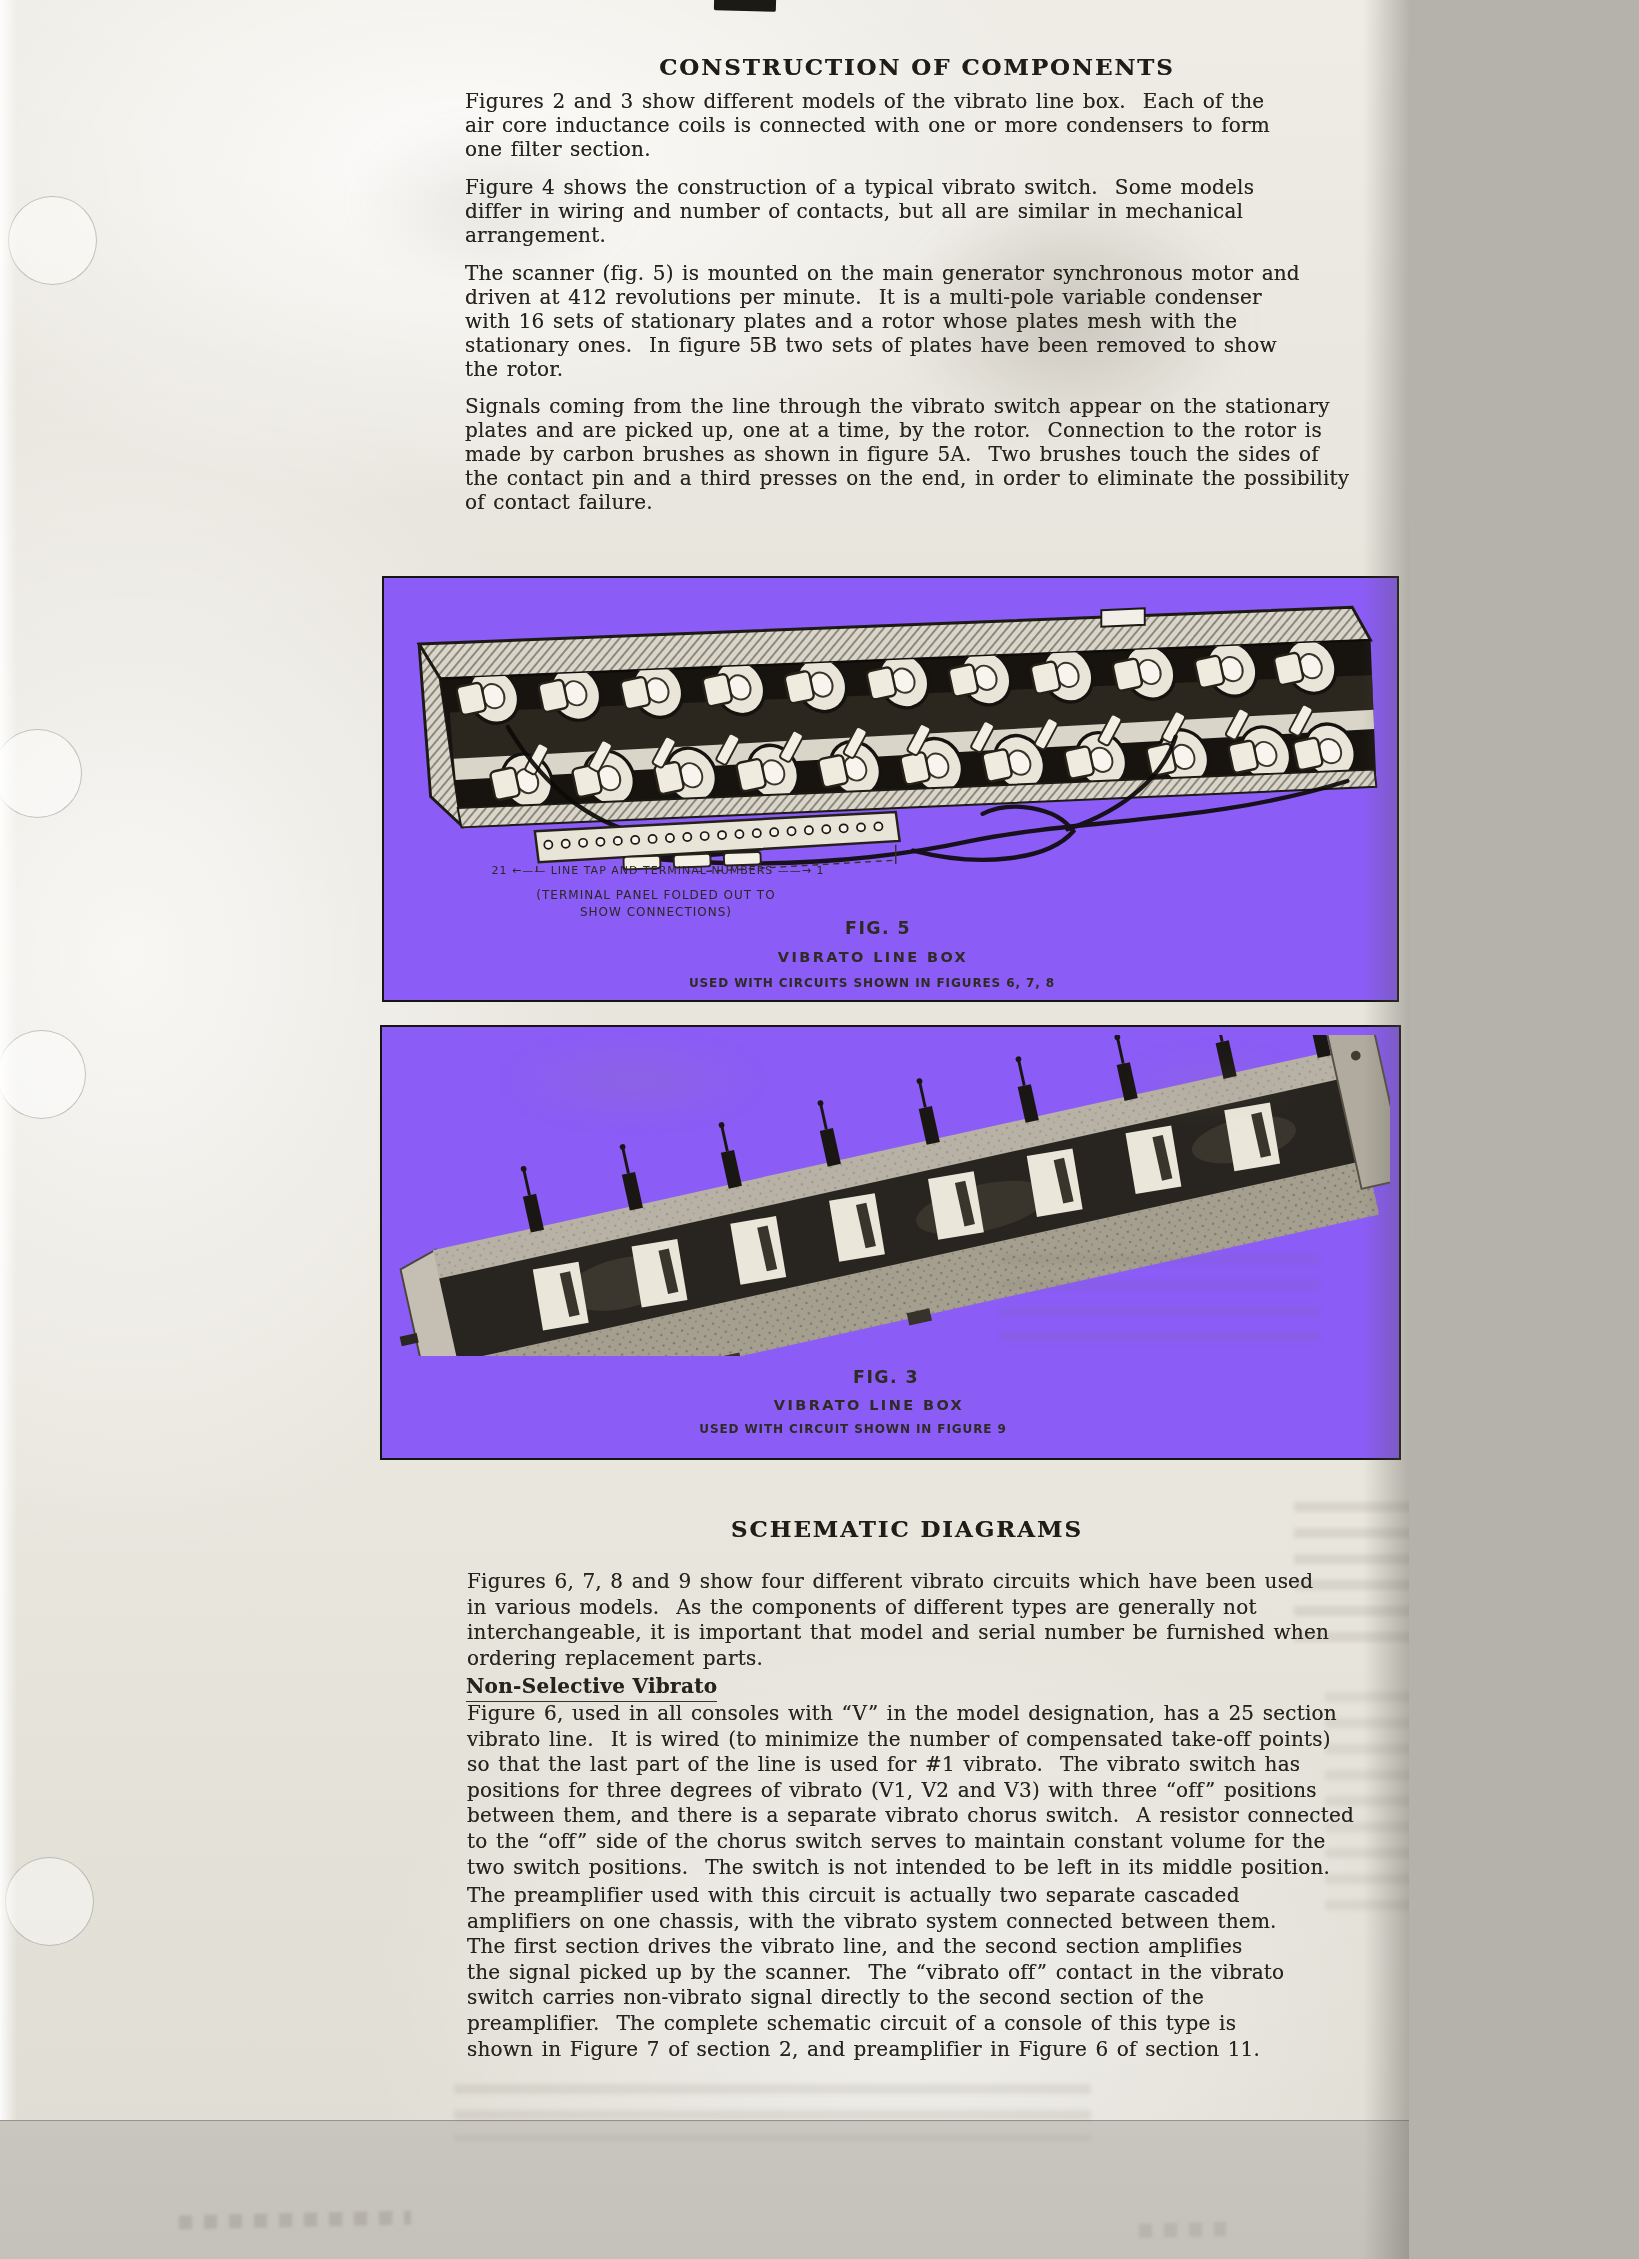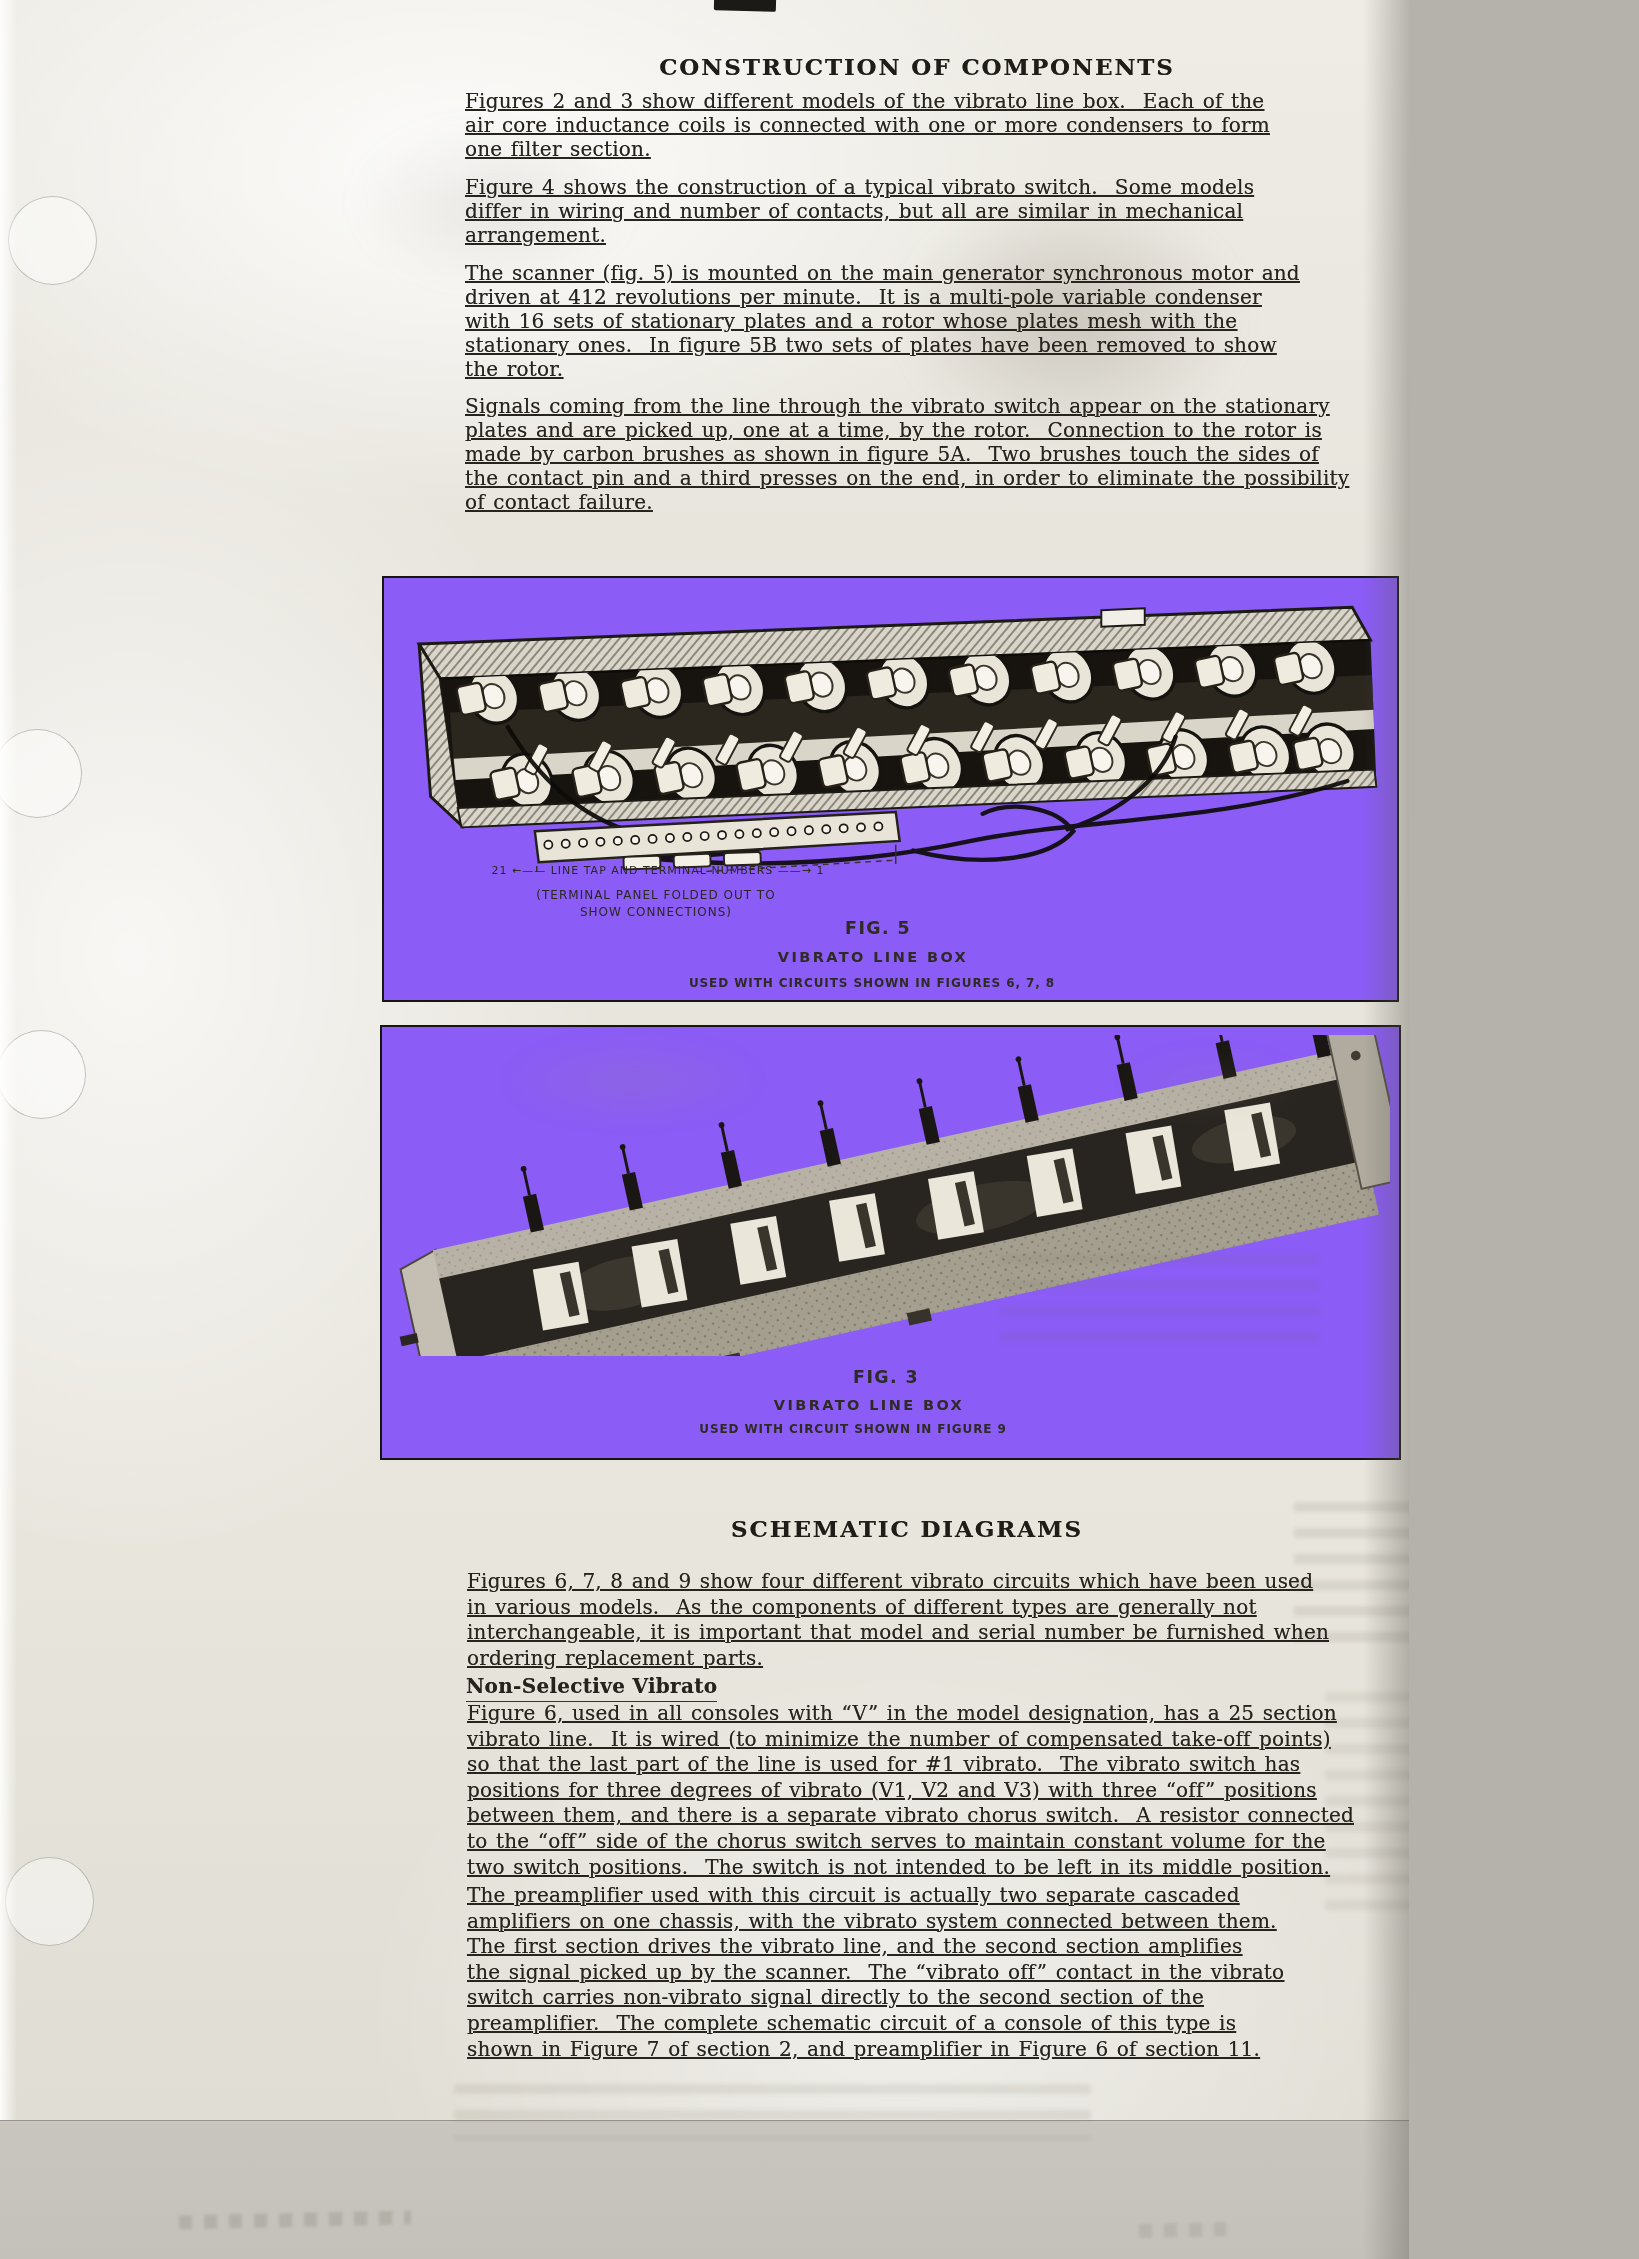--- a/index.html
+++ b/index.html
@@ -42,21 +42,21 @@
 
   
   .title, .h2 {
     position:absolute; width:946px; text-align:center;
     font:700 23px/29px "DejaVu Serif", serif; letter-spacing:1.9px; color:#201d18;
     z-index:10; text-shadow:0 0 0.5px rgba(20,18,14,.6);
   }
   .para {
     position:absolute; white-space:pre; z-index:10;
     font:400 20px/24px "DejaVu Serif", serif; color:#27231d;
-    word-spacing:1.9px; letter-spacing:0.2px; text-shadow:0 0 0.5px rgba(25,22,17,.55);text-decoration:underline;
+    word-spacing:1.9px; letter-spacing:0.2px; text-shadow:0 0 0.5px rgba(25,22,17,.55);
   }
   .para.lower { line-height:25.6px; }
   .subhead {
     position:absolute; z-index:10; font:700 20px "DejaVu Serif", serif;
     color:#26221c; border-bottom:1.9px solid #36322a; padding-bottom:3px;
     letter-spacing:0.3px; text-shadow:0 0 0.5px rgba(25,22,17,.5);
   }
   .pagenum {
     position:absolute; left:1508px; top:2030px; z-index:10;
     font:700 32px "DejaVu Sans Mono", monospace; letter-spacing:1.9px; color:#be185d;

